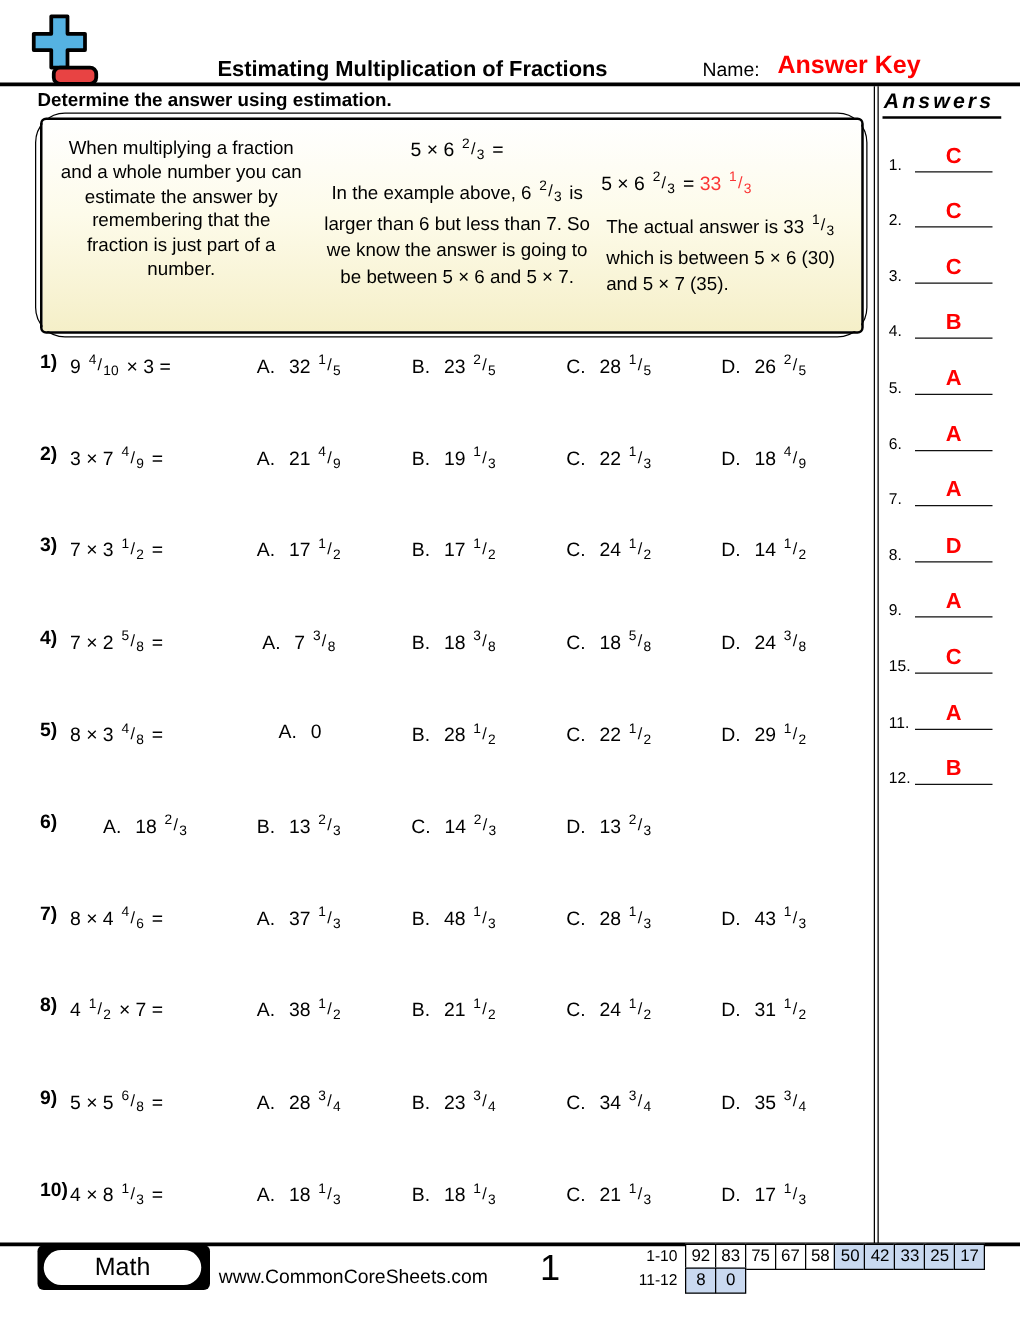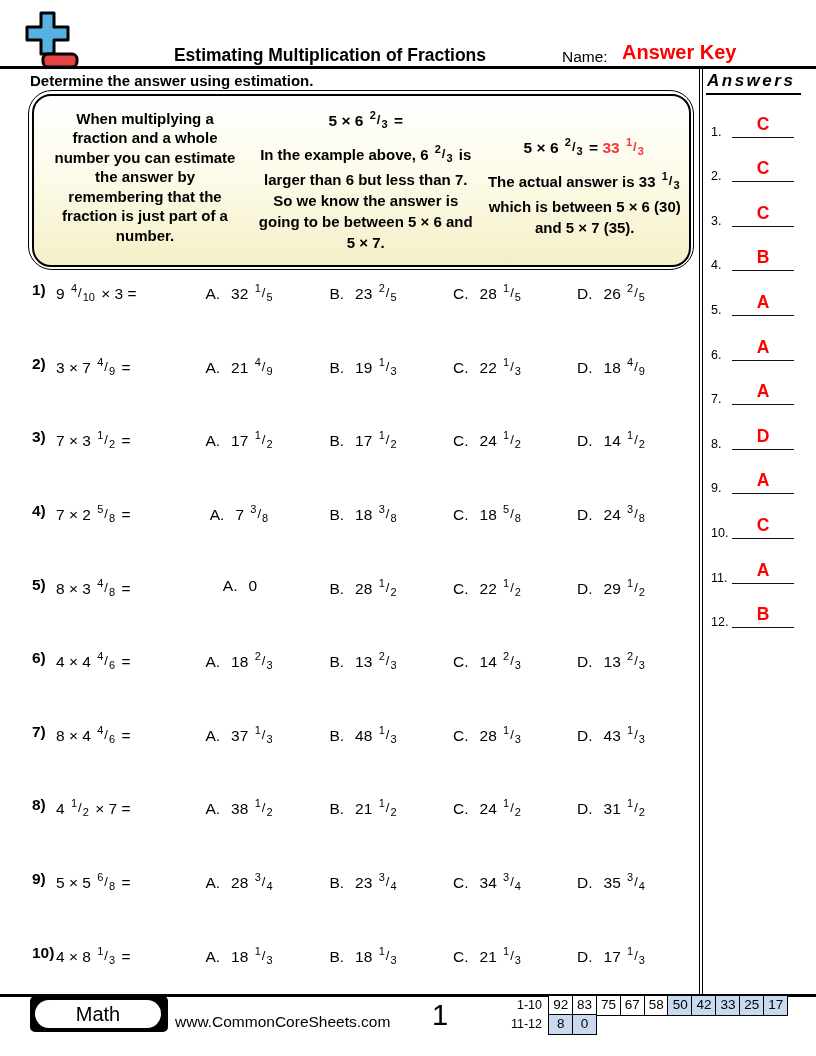--- a/index.html
+++ b/index.html
@@ -25,26 +25,26 @@
     border-bottom:2.2px solid #000;width:94px;padding:1px 0 2px 1px;font-style:italic;}
   .answers-list{padding-top:2px;}
   .ans-item{position:relative;height:44.6px;}
   .ans-num{position:absolute;left:5px;bottom:3px;font-size:12.5px;}
   .ans-line{position:absolute;left:26px;width:62px;bottom:4px;border-bottom:1.7px solid #111;}
   .ans-letter{position:absolute;left:26px;width:62px;bottom:7px;text-align:center;
     color:var(--accent);font-weight:700;font-size:17.5px;}
   
   .example-outer{position:absolute;left:28px;top:90px;width:666px;height:180px;
     border:1.6px solid #000;border-radius:24px;box-sizing:border-box;padding:2.5px;}
-  .example-inner{width:100%;height:100%;border:2.6px solid #000;border-radius:19px;
+  .example-inner{width:100%;height:100%;border:2.6px solid #000;border-radius:5px;
     box-sizing:border-box;display:flex;
-    background:linear-gradient(180deg,#ffffff 0%,#fdfbea 45%,#f5efc8 100%);font-weight:bold;}
+    background:linear-gradient(180deg,#ffffff 0%,#fdfbea 45%,#f5efc8 100%);}
   .ex-col1{width:31%;padding:13px 10px 0 14px;text-align:center;font-size:15px;line-height:19.5px;}
   .ex-col2{width:36%;text-align:center;padding-top:13px;}
-  .ex-col3{width:33%;text-align:center;padding:40px 0 0 2px;}
+  .ex-col3{width:33%;padding:40px 0 0 2px;}
   .ex-eq{font-size:15.5px;margin-bottom:9px;}
   .ex-p{font-size:15px;line-height:21px;padding:0 4px;}
   
   .frac{display:inline-block;white-space:nowrap;margin:0 2px 0 2px;}
   .frac .fn{font-size:11px;vertical-align:7px;}
   .frac .fs{font-size:13px;vertical-align:2px;margin:0 1px;}
   .frac .fd{font-size:11px;vertical-align:-2px;}
   
   .questions{position:absolute;left:0;top:278px;width:700px;}
   .q-row{display:grid;grid-template-columns:24px 122px 124px 124px 124px 124px;
@@ -196,21 +196,20 @@
             <span>C.</span>
             <span><span>22</span> <span class="frac"><span class="fn">1</span><span class="fs">/</span><span class="fd">2</span></span></span>
           </span></div>
         <div class="q-opt-cell"><span class="opt">
             <span>D.</span>
             <span><span>29</span> <span class="frac"><span class="fn">1</span><span class="fs">/</span><span class="fd">2</span></span></span>
           </span></div>
       </div>
       <div class="q-row">
         <div class="q-num">6)</div>
-        <div class="q-problem"><span>4 × 4</span> <span class="frac"><span class="fn">4</span><span class="fs">/</span><span class="fd">6</span></span> <span>=</span></div>
         <div class="q-opt-cell"><span class="opt">
             <span>A.</span>
             <span><span>18</span> <span class="frac"><span class="fn">2</span><span class="fs">/</span><span class="fd">3</span></span></span>
           </span></div>
         <div class="q-opt-cell"><span class="opt">
             <span>B.</span>
             <span><span>13</span> <span class="frac"><span class="fn">2</span><span class="fs">/</span><span class="fd">3</span></span></span>
           </span></div>
         <div class="q-opt-cell"><span class="opt">
             <span>C.</span>
@@ -346,21 +345,21 @@
           <span class="ans-num">8.</span>
           <div class="ans-line"></div>
           <div class="ans-letter">D</div>
         </div>
         <div class="ans-item">
           <span class="ans-num">9.</span>
           <div class="ans-line"></div>
           <div class="ans-letter">A</div>
         </div>
         <div class="ans-item">
-          <span class="ans-num">10.</span>
+          <span class="ans-num">15.</span>
           <div class="ans-line"></div>
           <div class="ans-letter">C</div>
         </div>
         <div class="ans-item">
           <span class="ans-num">11.</span>
           <div class="ans-line"></div>
           <div class="ans-letter">A</div>
         </div>
         <div class="ans-item">
           <span class="ans-num">12.</span>

